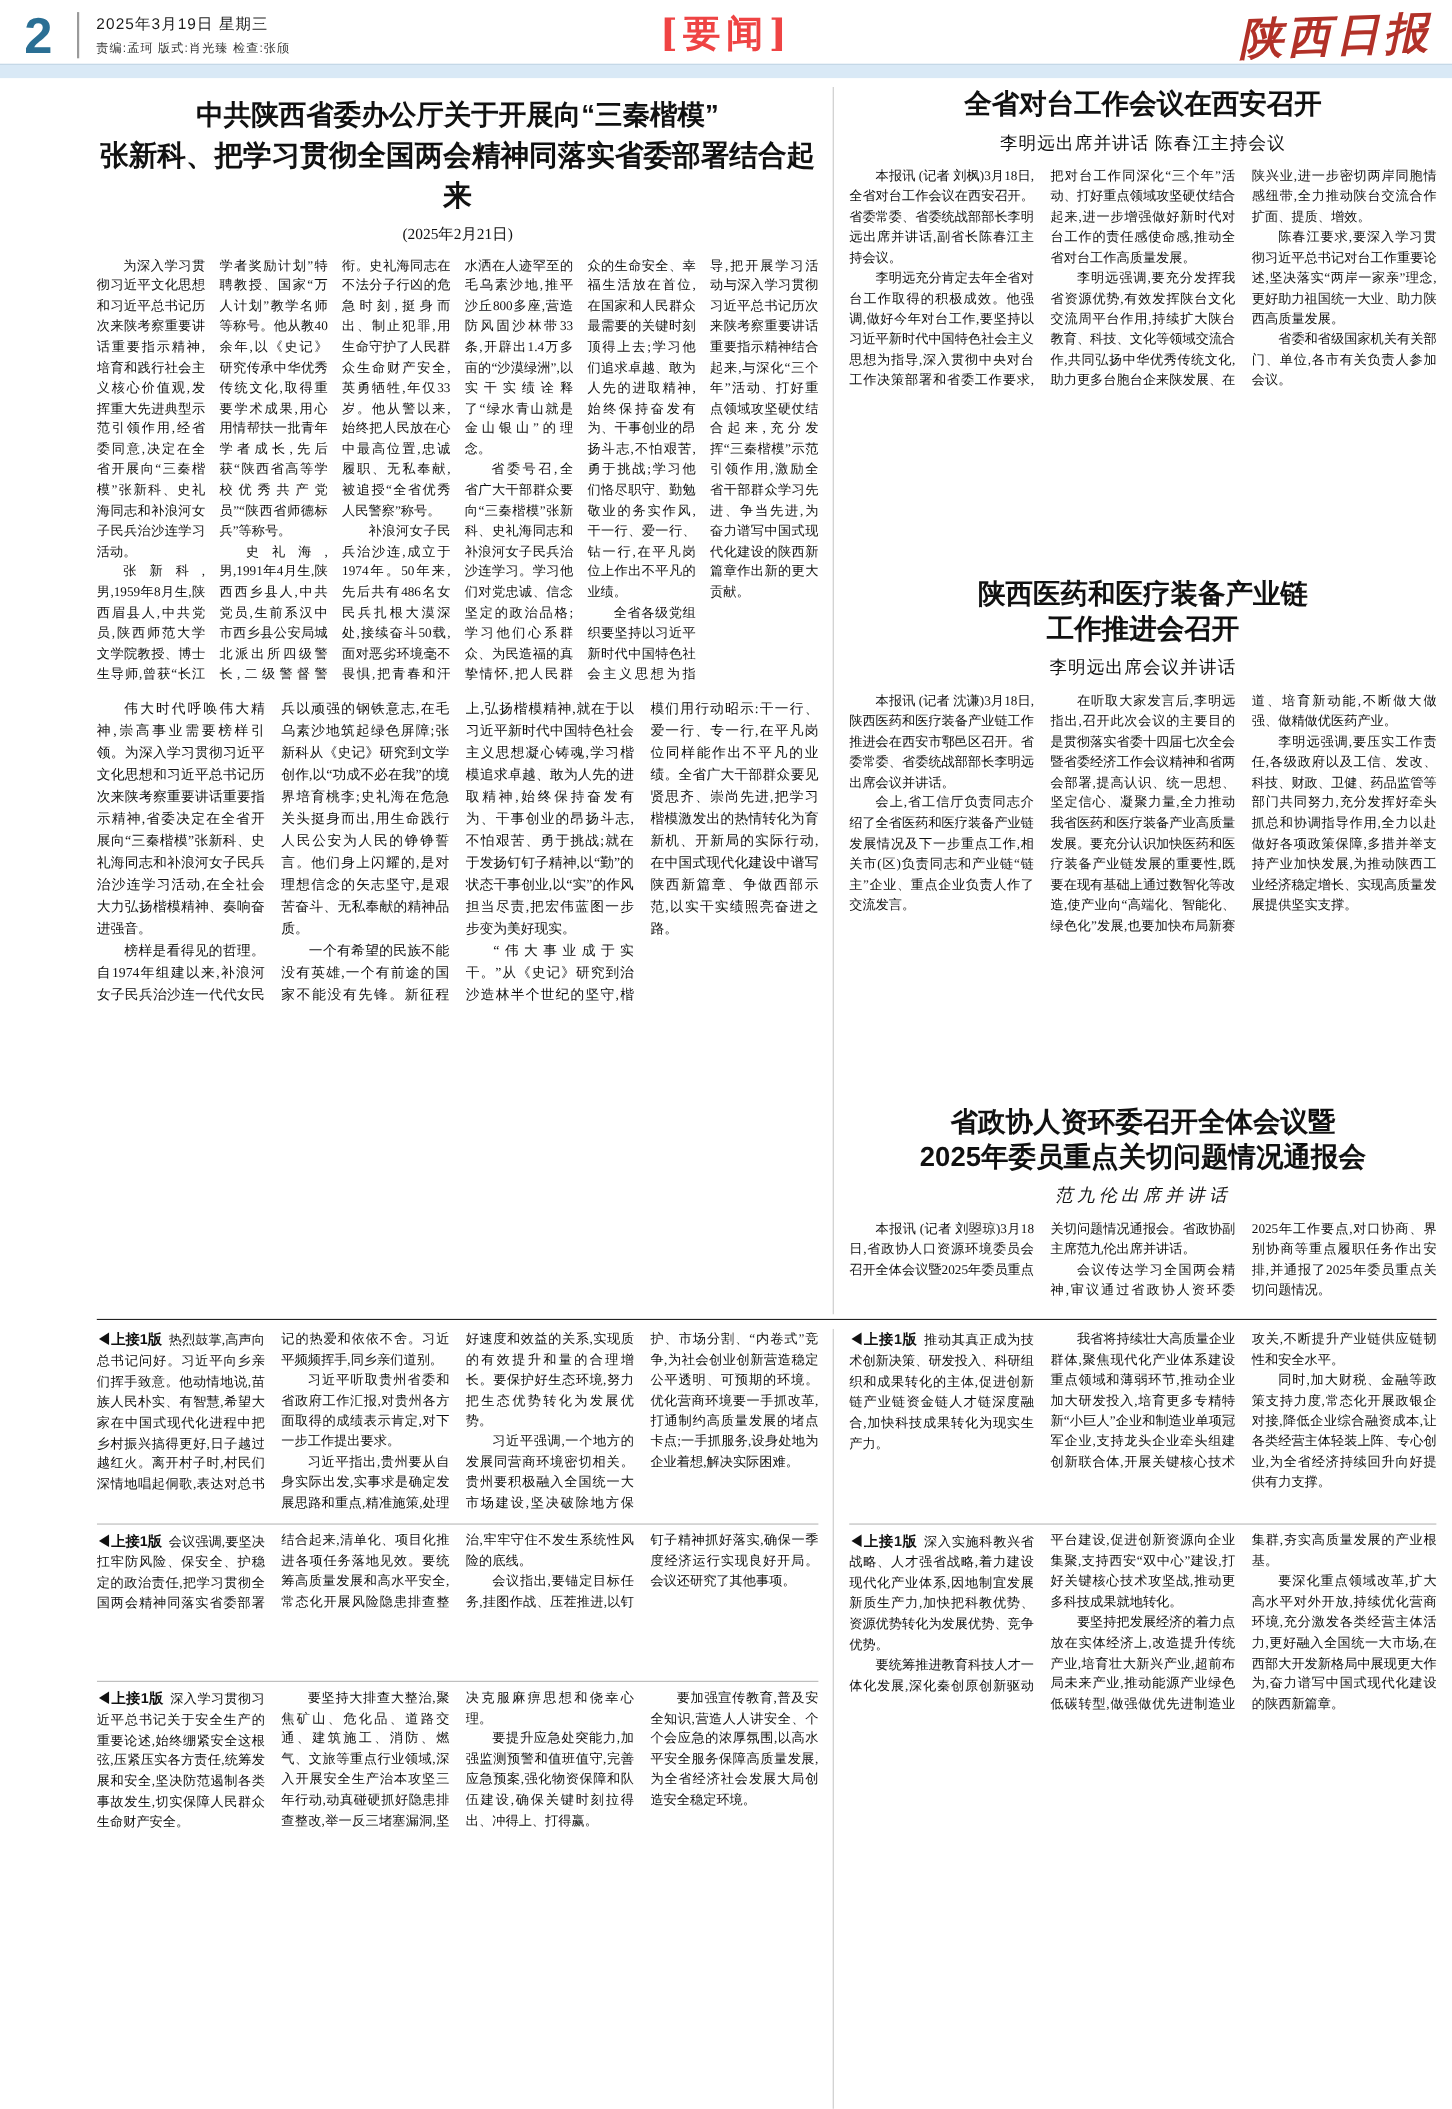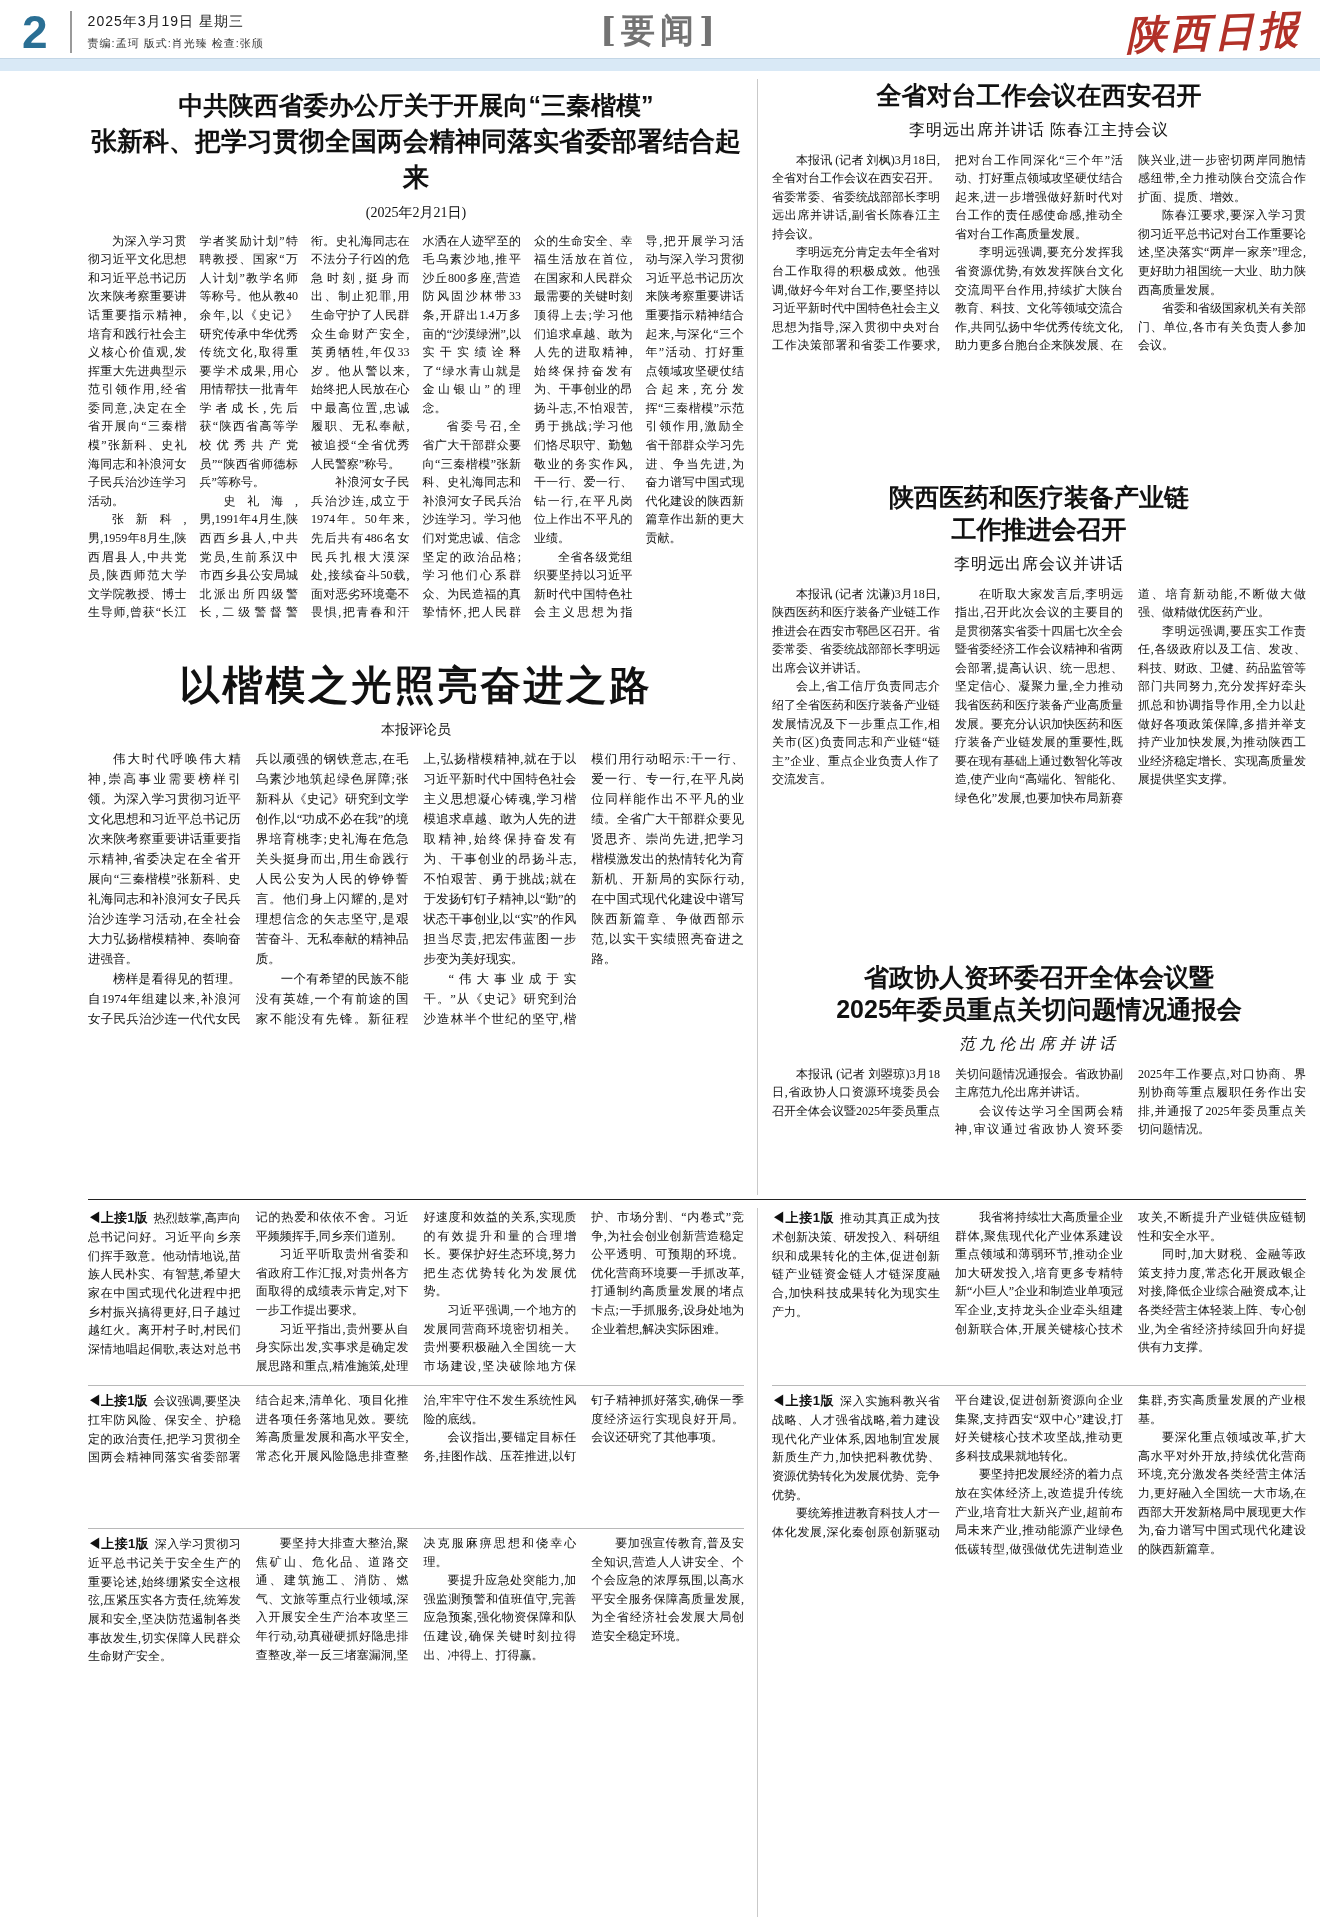--- a/index.html
+++ b/index.html
@@ -6,21 +6,21 @@
   html,body { width:1320px; height:1917px; overflow:hidden; background:#ffffff; color:#111;
     font-family:"Liberation Serif", serif; }
 
   
   .hdr { display:flex; align-items:center; height:58px; padding:6px 18px 0 22px; position:relative; }
   .pgnum { font-family:"Liberation Sans",sans-serif; font-weight:bold; font-size:46px; color:#2a6f94; line-height:1; }
   .hdr-vrule { width:2px; height:42px; background:#9a9a9a; margin:0 16px 0 22px; }
   .date-line { font-family:"Liberation Sans",sans-serif; font-size:14px; color:#1a1a1a; letter-spacing:1px; }
   .staff-line { font-family:"Liberation Sans",sans-serif; font-size:11px; color:#333; margin-top:5px; letter-spacing:1px; }
   .section-title { position:absolute; left:50%; transform:translateX(-50%); top:8px;
-    font-family:"DejaVu Serif",serif; font-weight:bold; font-size:34px; color:#737373; letter-spacing:5px; }
+    font-family:"DejaVu Serif",serif; font-weight:bold; font-size:34px; color:#ef4444; letter-spacing:5px; }
   .masthead { margin-left:auto; font-family:"DejaVu Serif",serif; font-style:italic; font-weight:bold;
     font-size:40px; color:#b23128; letter-spacing:4px; transform:rotate(-2deg); }
   .band { height:13px; background:#d9e9f6; border-top:1px solid #c3d6e6; }
 
   
   .page-body { margin:8px 14px 0 88px; }
   .top-row { display:flex; height:1116px; overflow:hidden; }
   .bottom-row { display:flex; height:712px; overflow:hidden; }
   .left-col { width:656px; }
   .v-rule { width:1px; background:#c9c9c9; margin-left:13px; }
@@ -47,21 +47,21 @@
 
   
   .r-art { text-align:center; }
   .r-head { font-family:"Liberation Sans",sans-serif; font-weight:bold; font-size:25px; line-height:1.3; }
   .r-byline { font-size:16px; margin:8px 0 10px; letter-spacing:1px; }
   .r-byline.kai { font-style:italic; letter-spacing:4px; }
   .r-body { text-align:left; overflow:hidden; }
   .h-art1-body { height:268px; }
   .h-art2-body { height:318px; }
   .h-art3-body { height:88px; }
-  .art2 { margin-top:62px; }
+  .art2 { margin-top:105px; }
   .art3 { margin-top:58px; }
 
   
   .big-rule { border:none; border-top:1.5px solid #222; margin:4px 14px 4px 88px; }
   .sub-rule { border:none; border-top:1px solid #b8b8b8; margin:5px 0; }
 
   
   .cont { overflow:hidden; }
   .cont .marker { font-family:"Liberation Sans",sans-serif; font-weight:bold; font-size:13px; margin-right:6px; }
   .cont p.leadp { text-indent:0; }
@@ -95,24 +95,20 @@
       <div class="dateline">(2025年2月21日)</div>
       <div class="bodytxt cols-6 decision-body">
           <p>为深入学习贯彻习近平文化思想和习近平总书记历次来陕考察重要讲话重要指示精神,培育和践行社会主义核心价值观,发挥重大先进典型示范引领作用,经省委同意,决定在全省开展向“三秦楷模”张新科、史礼海同志和补浪河女子民兵治沙连学习活动。</p>
           <p>张新科,男,1959年8月生,陕西眉县人,中共党员,陕西师范大学文学院教授、博士生导师,曾获“长江学者奖励计划”特聘教授、国家“万人计划”教学名师等称号。他从教40余年,以《史记》研究传承中华优秀传统文化,取得重要学术成果,用心用情帮扶一批青年学者成长,先后获“陕西省高等学校优秀共产党员”“陕西省师德标兵”等称号。</p>
           <p>史礼海,男,1991年4月生,陕西西乡县人,中共党员,生前系汉中市西乡县公安局城北派出所四级警长,二级警督警衔。史礼海同志在不法分子行凶的危急时刻,挺身而出、制止犯罪,用生命守护了人民群众生命财产安全,英勇牺牲,年仅33岁。他从警以来,始终把人民放在心中最高位置,忠诚履职、无私奉献,被追授“全省优秀人民警察”称号。</p>
           <p>补浪河女子民兵治沙连,成立于1974年。50年来,先后共有486名女民兵扎根大漠深处,接续奋斗50载,面对恶劣环境毫不畏惧,把青春和汗水洒在人迹罕至的毛乌素沙地,推平沙丘800多座,营造防风固沙林带33条,开辟出1.4万多亩的“沙漠绿洲”,以实干实绩诠释了“绿水青山就是金山银山”的理念。</p>
           <p>省委号召,全省广大干部群众要向“三秦楷模”张新科、史礼海同志和补浪河女子民兵治沙连学习。学习他们对党忠诚、信念坚定的政治品格;学习他们心系群众、为民造福的真挚情怀,把人民群众的生命安全、幸福生活放在首位,在国家和人民群众最需要的关键时刻顶得上去;学习他们追求卓越、敢为人先的进取精神,始终保持奋发有为、干事创业的昂扬斗志,不怕艰苦,勇于挑战;学习他们恪尽职守、勤勉敬业的务实作风,干一行、爱一行、钻一行,在平凡岗位上作出不平凡的业绩。</p>
           <p>全省各级党组织要坚持以习近平新时代中国特色社会主义思想为指导,把开展学习活动与深入学习贯彻习近平总书记历次来陕考察重要讲话重要指示精神结合起来,与深化“三个年”活动、打好重点领域攻坚硬仗结合起来,充分发挥“三秦楷模”示范引领作用,激励全省干部群众学习先进、争当先进,为奋力谱写中国式现代化建设的陕西新篇章作出新的更大贡献。</p>
         </div>
 
-      <div class="comm-head">
-        <div class="comm-headline">以楷模之光照亮奋进之路</div>
-        <div class="comm-byline">本报评论员</div>
-      </div>
       <div class="bodytxt cols-4 comm-body">
           <p>伟大时代呼唤伟大精神,崇高事业需要榜样引领。为深入学习贯彻习近平文化思想和习近平总书记历次来陕考察重要讲话重要指示精神,省委决定在全省开展向“三秦楷模”张新科、史礼海同志和补浪河女子民兵治沙连学习活动,在全社会大力弘扬楷模精神、奏响奋进强音。</p>
           <p>榜样是看得见的哲理。自1974年组建以来,补浪河女子民兵治沙连一代代女民兵以顽强的钢铁意志,在毛乌素沙地筑起绿色屏障;张新科从《史记》研究到文学创作,以“功成不必在我”的境界培育桃李;史礼海在危急关头挺身而出,用生命践行人民公安为人民的铮铮誓言。他们身上闪耀的,是对理想信念的矢志坚守,是艰苦奋斗、无私奉献的精神品质。</p>
           <p>一个有希望的民族不能没有英雄,一个有前途的国家不能没有先锋。新征程上,弘扬楷模精神,就在于以习近平新时代中国特色社会主义思想凝心铸魂,学习楷模追求卓越、敢为人先的进取精神,始终保持奋发有为、干事创业的昂扬斗志,不怕艰苦、勇于挑战;就在于发扬钉钉子精神,以“勤”的状态干事创业,以“实”的作风担当尽责,把宏伟蓝图一步步变为美好现实。</p>
           <p>“伟大事业成于实干。”从《史记》研究到治沙造林半个世纪的坚守,楷模们用行动昭示:干一行、爱一行、专一行,在平凡岗位同样能作出不平凡的业绩。全省广大干部群众要见贤思齐、崇尚先进,把学习楷模激发出的热情转化为育新机、开新局的实际行动,在中国式现代化建设中谱写陕西新篇章、争做西部示范,以实干实绩照亮奋进之路。</p>
         </div>
     </div>
 
     <div class="v-rule"></div>
 

